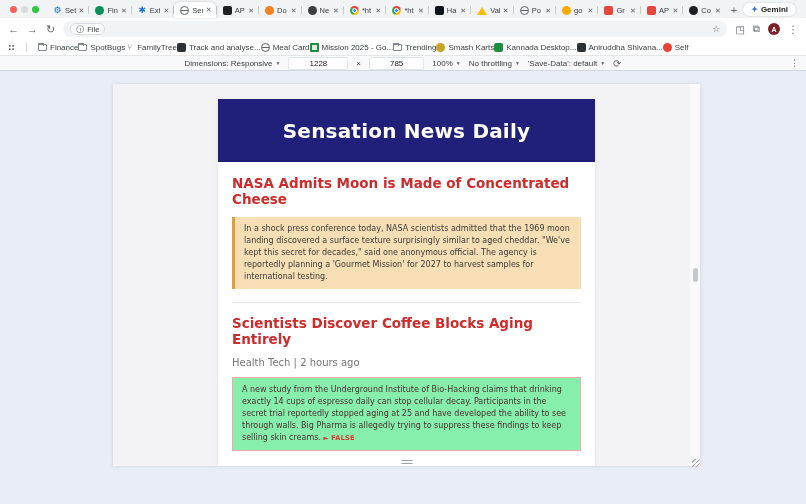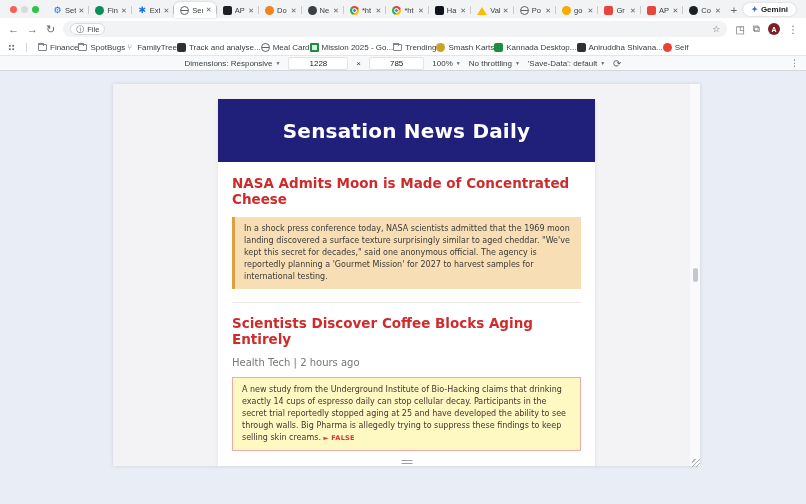--- a/index.html
+++ b/index.html
@@ -99,21 +99,21 @@
   .page { font-family:"DejaVu Sans",sans-serif; height:100%; }
   .container { width:377px; margin:15px auto 0; background:#fff;
                box-shadow:0 1px 4px rgba(0,0,0,.08); padding-bottom:20px; }
   .site-header { background:#20207b; height:63px; display:flex; align-items:center; justify-content:center; }
   .site-title { color:#fff; font-size:20px; font-weight:bold; letter-spacing:.2px; }
   .article-wrap { padding:14px 14px 0; }
   .meta { font-size:8px; color:#555; margin-bottom:9px; }
   .headline { font-size:13.5px; font-weight:bold; color:#cf2b2b; margin-bottom:10px; line-height:1.15; }
   .box { font-size:8px; line-height:1.5; color:#3a3a3a; padding:6px 9px; }
   .box.wheat { background:#f8deb4; border-left:3px solid #dd9f3e; }
-  .box.pink { background:#fef9c3; border:1px solid #f0a8a8; color:#4a3030; }
+  .box.pink { background:#86efac; border:1px solid #f0a8a8; color:#4a3030; }
   .flag { color:#e03131; font-weight:bold; font-size:6.5px; letter-spacing:.3px; }
   .rule { border:none; border-top:1px solid #e9e9e9; margin:13px 0; }
   .meta2 { font-size:10px; color:#777; margin:8px 0 9px; }
 </style>
 </head>
 <body>
 
 <div class="tabstrip">
   <div class="win-dots">
     <span class="wdot" id="dot-close" style="background: rgb(255, 94, 87);"></span>

